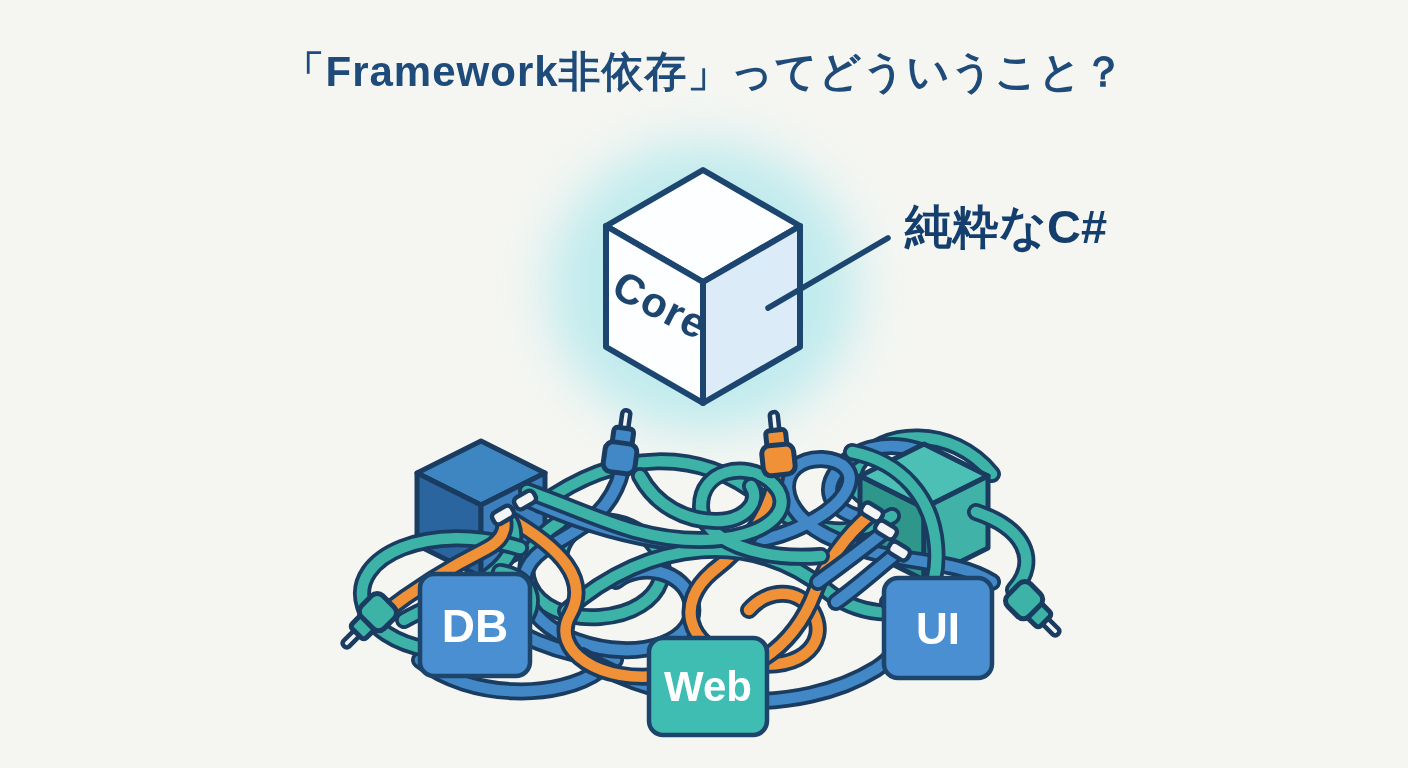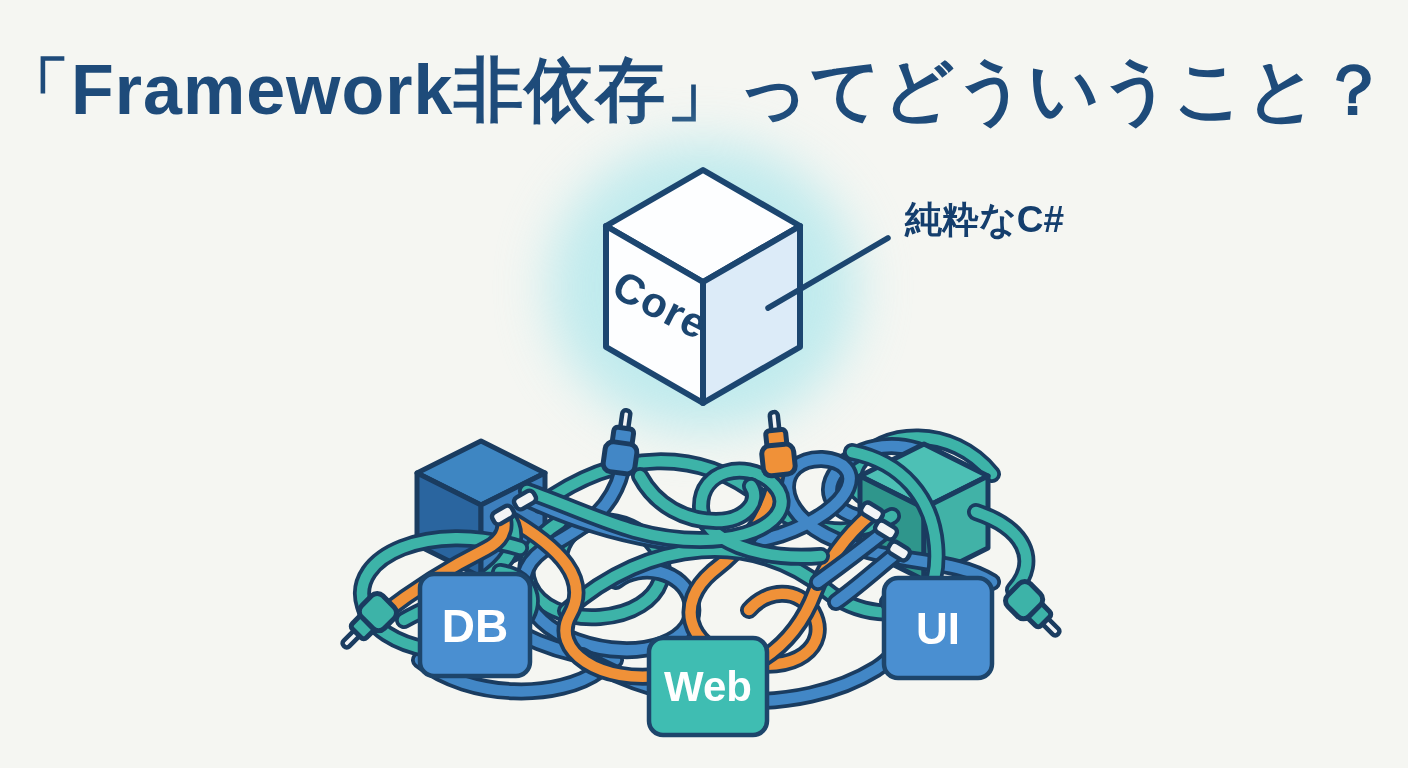--- a/index.html
+++ b/index.html
@@ -14,26 +14,26 @@
   *{margin:0;padding:0;box-sizing:border-box;}
   html,body{width:1408px;height:768px;overflow:hidden;}
   body{
     background:var(--background);
     font-family:"Liberation Sans","DejaVu Sans",sans-serif;
     position:relative;
   }
   .stage{position:absolute;inset:0;}
   .title{
     position:absolute;top:44px;left:0;width:100%;
-    text-align:left;font-size:70px;font-weight:800;letter-spacing:1px;
+    text-align:center;font-size:42px;font-weight:800;letter-spacing:1px;
     color:var(--title-text);
   }
   .annotation{
     position:absolute;left:905px;top:196px;
-    font-size:37px;font-weight:800;line-height:1.32;
+    font-size:47px;font-weight:800;line-height:1.32;
     color:var(--annotation-text);white-space:nowrap;
   }
   svg.diagram{position:absolute;left:0;top:0;width:1408px;height:768px;}
   .glow{fill:var(--glow-cyan);filter:blur(26px);opacity:.75;}
   .core-face{stroke:var(--core-outline);stroke-width:6;stroke-linejoin:round;}
   .core-top,.core-left{fill:var(--core-face-white);}
   .core-right{fill:var(--core-face-shaded);}
   .core-label{
     font-size:42px;font-weight:bold;fill:var(--core-outline);letter-spacing:1px;
     font-family:"Liberation Sans","DejaVu Sans",sans-serif;

